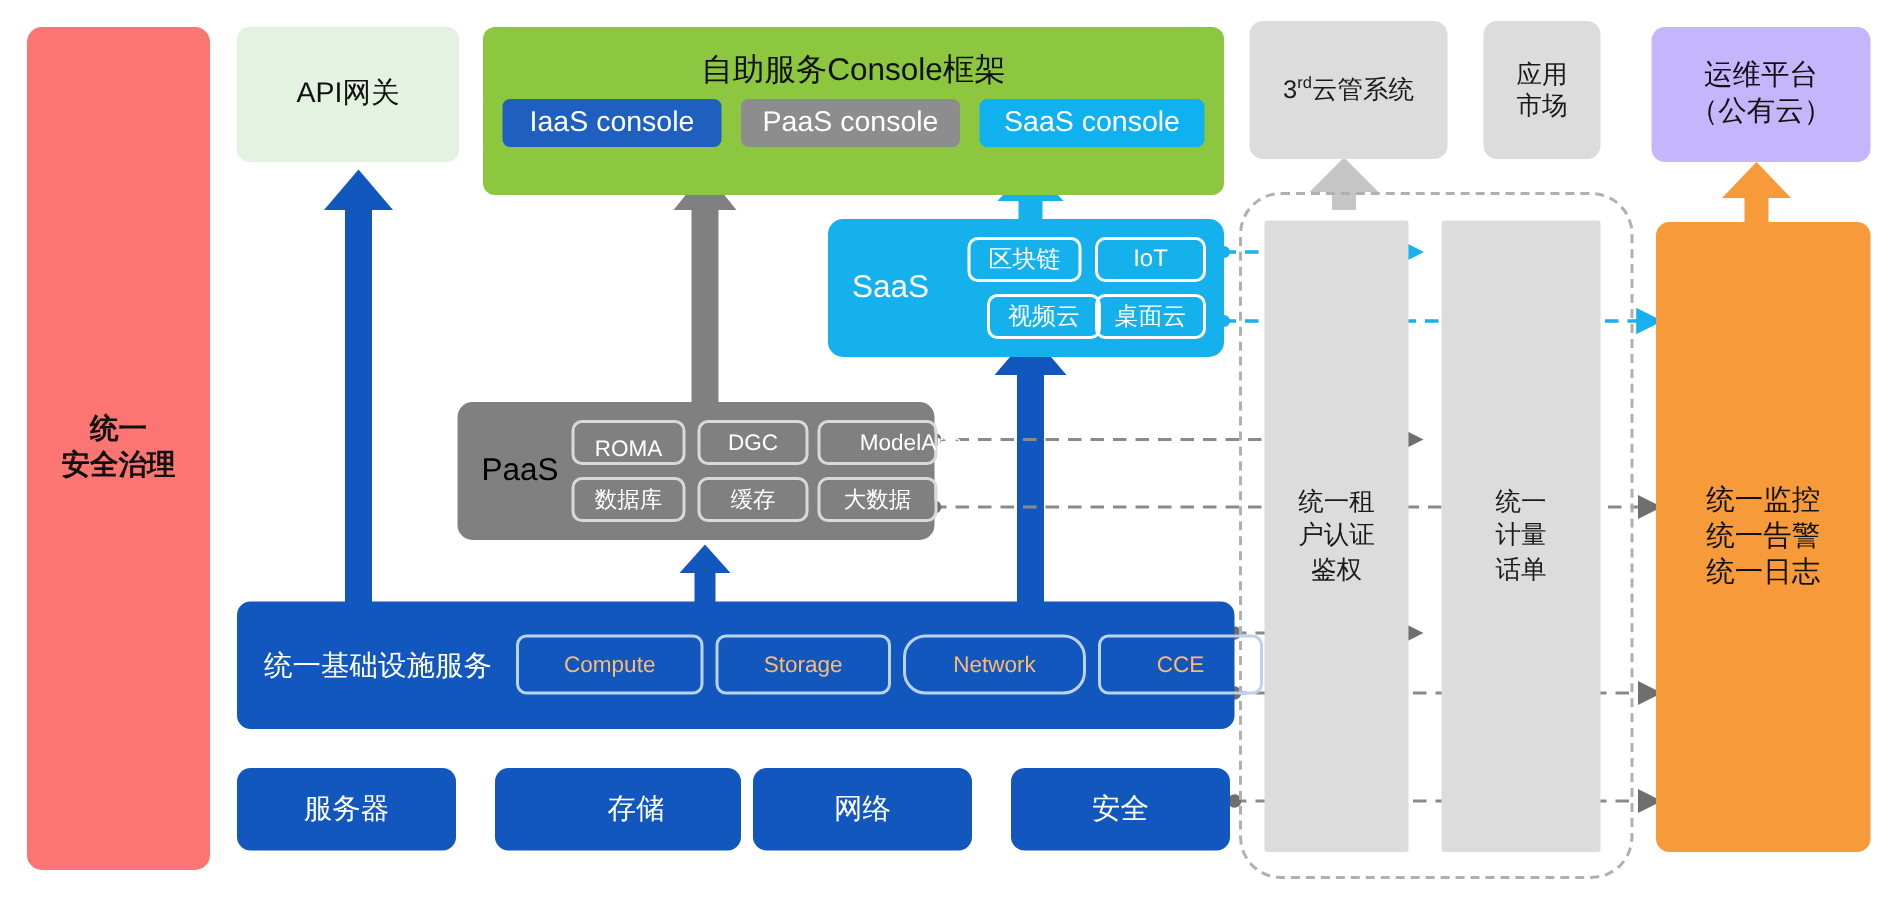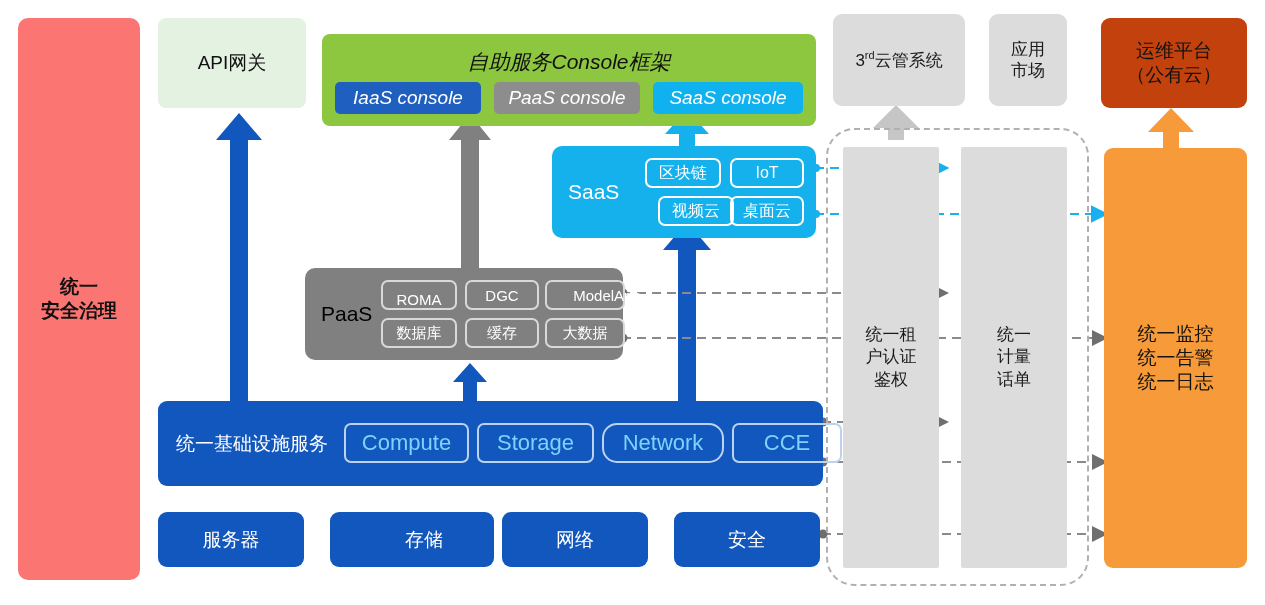--- a/index.html
+++ b/index.html
@@ -20,37 +20,37 @@
   .console-chip{position:absolute;height:32px;border-radius:5px;display:flex;align-items:center;justify-content:center;color:#fff;font-size:19px;padding:12px 10px;white-space:nowrap;}
   .chip-iaas{background:#1f5fbf;}
   .chip-paas{background:#8d8d8d;}
   .chip-saas{background:#0fb2ef;}
 
   
   .graybox{background:#dcdcdc;color:#1a1a1a;font-size:17px;border-radius:9px;}
   .graybox sup{font-size:11px;vertical-align:super;}
 
   
-  .orange{background:#c2410c;color:#111;font-size:19px;border-radius:9px;}
+  .orange{background:#c4b5fd;color:#111;font-size:19px;border-radius:9px;}
   .orange-tall{background:#f79a39;color:#111;font-size:19px;border-radius:9px;}
 
   
   .saas{background:#14b1ec;border-radius:10px;}
   .saas-label{position:absolute;left:16px;top:50%;transform:translateY(-50%);color:#fff;font-size:21px;}
   .saas-chip{position:absolute;height:30px;border:2px solid #fff;border-radius:7px;color:#fff;display:flex;align-items:center;justify-content:center;font-size:16px;background:transparent;}
 
   
   .paas{background:#808080;border-radius:10px;}
   .paas-label{position:absolute;left:16px;top:50%;transform:translateY(-50%);color:#000000;font-size:21px;}
   .paas-chip{position:absolute;height:30px;border:2px solid #d9d9d9;border-radius:7px;color:#fff;display:flex;align-items:center;justify-content:center;font-size:15px;background:transparent;white-space:nowrap;}
 
   
   .infra{background:#1257bd;border-radius:9px;}
   .infra-label{position:absolute;left:18px;top:50%;transform:translateY(-50%);color:#fff;font-size:19px;}
-  .infra-chip{position:absolute;height:40px;border:2px solid #bcd2ee;border-radius:7px;color:#7dd3fc;display:flex;align-items:center;justify-content:center;font-size:22px;}
+  .infra-chip{position:absolute;height:40px;border:2px solid #bcd2ee;border-radius:7px;color:#fdba74;display:flex;align-items:center;justify-content:center;font-size:15px;}
 
   
   .bbox{background:#1257bd;color:#fff;font-size:19px;border-radius:9px;}
 
   
   .midcol{background:#dcdcdc;color:#1a1a1a;font-size:17px;border-radius:2px;line-height:1.3;}
   .dashzone{position:absolute;border:2px dashed #b0b0b0;border-radius:28px;}
 
   svg.wires{position:absolute;left:0;top:0;width:1265px;height:605px;pointer-events:none;}
 </style>
@@ -135,21 +135,21 @@
 
   <div class="box gov" style="left:18px;top:18px;width:122px;height:562px;flex-direction:column;">
     <span>统一</span>
     <span>安全治理</span>
   </div>
 
   <div class="box apigw" style="left:158px;top:18px;width:148px;height:90px;">
     <span>API网关</span>
   </div>
 
-  <div class="consoleframe" style="position:absolute;left:322px;top:34px;width:494px;height:92px;font-style:italic;">
+  <div class="consoleframe" style="position:absolute;left:322px;top:18px;width:494px;height:112px;">
     <div class="console-title">自助服务Console框架</div>
     <div class="console-chip chip-iaas" style="left:13px;top:48px;width:146px;">
       <span>IaaS console</span>
     </div>
     <div class="console-chip chip-paas" style="left:172px;top:48px;width:146px;">
       <span>PaaS console</span>
     </div>
     <div class="console-chip chip-saas" style="left:331px;top:48px;width:150px;">
       <span>SaaS console</span>
     </div>

